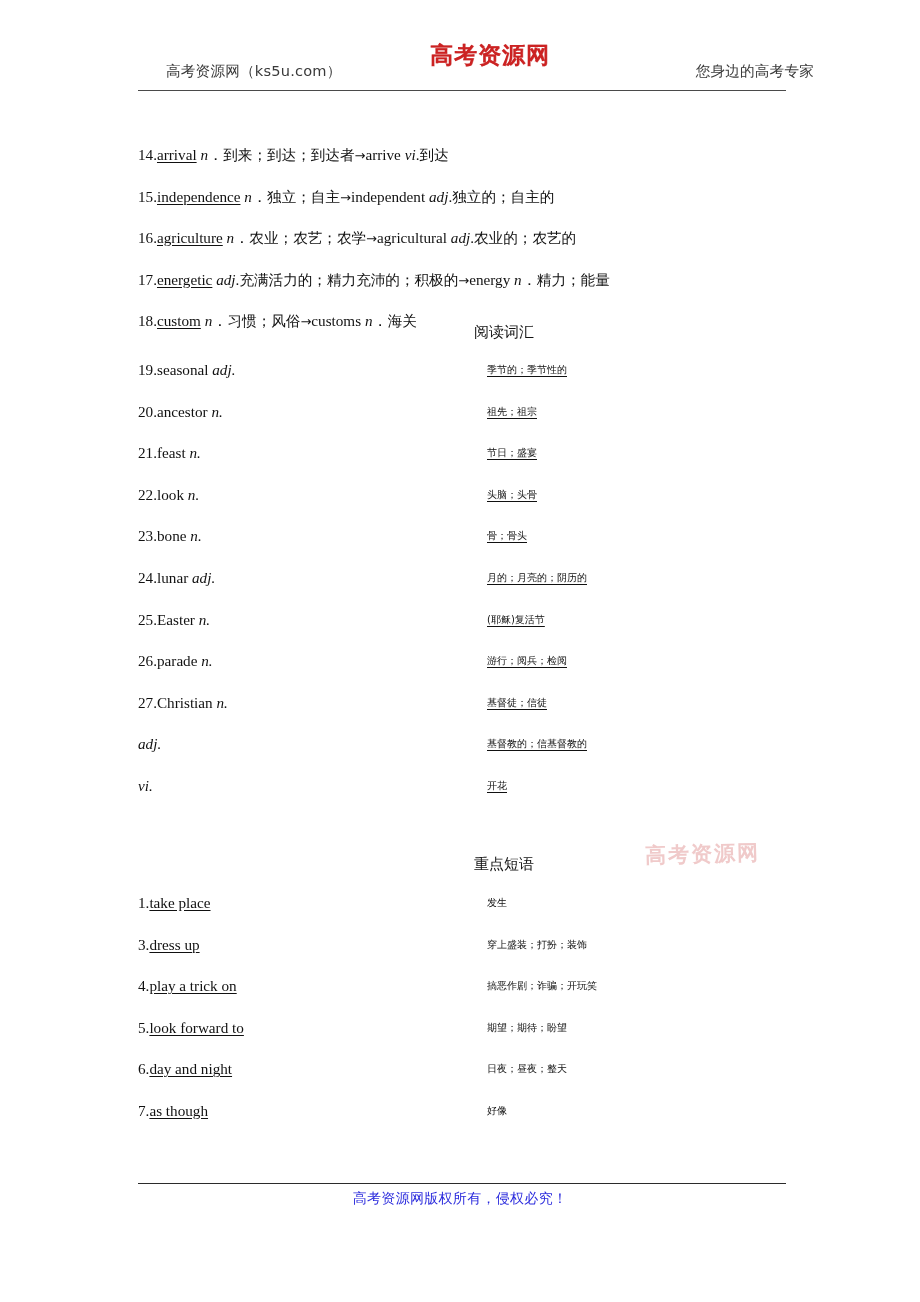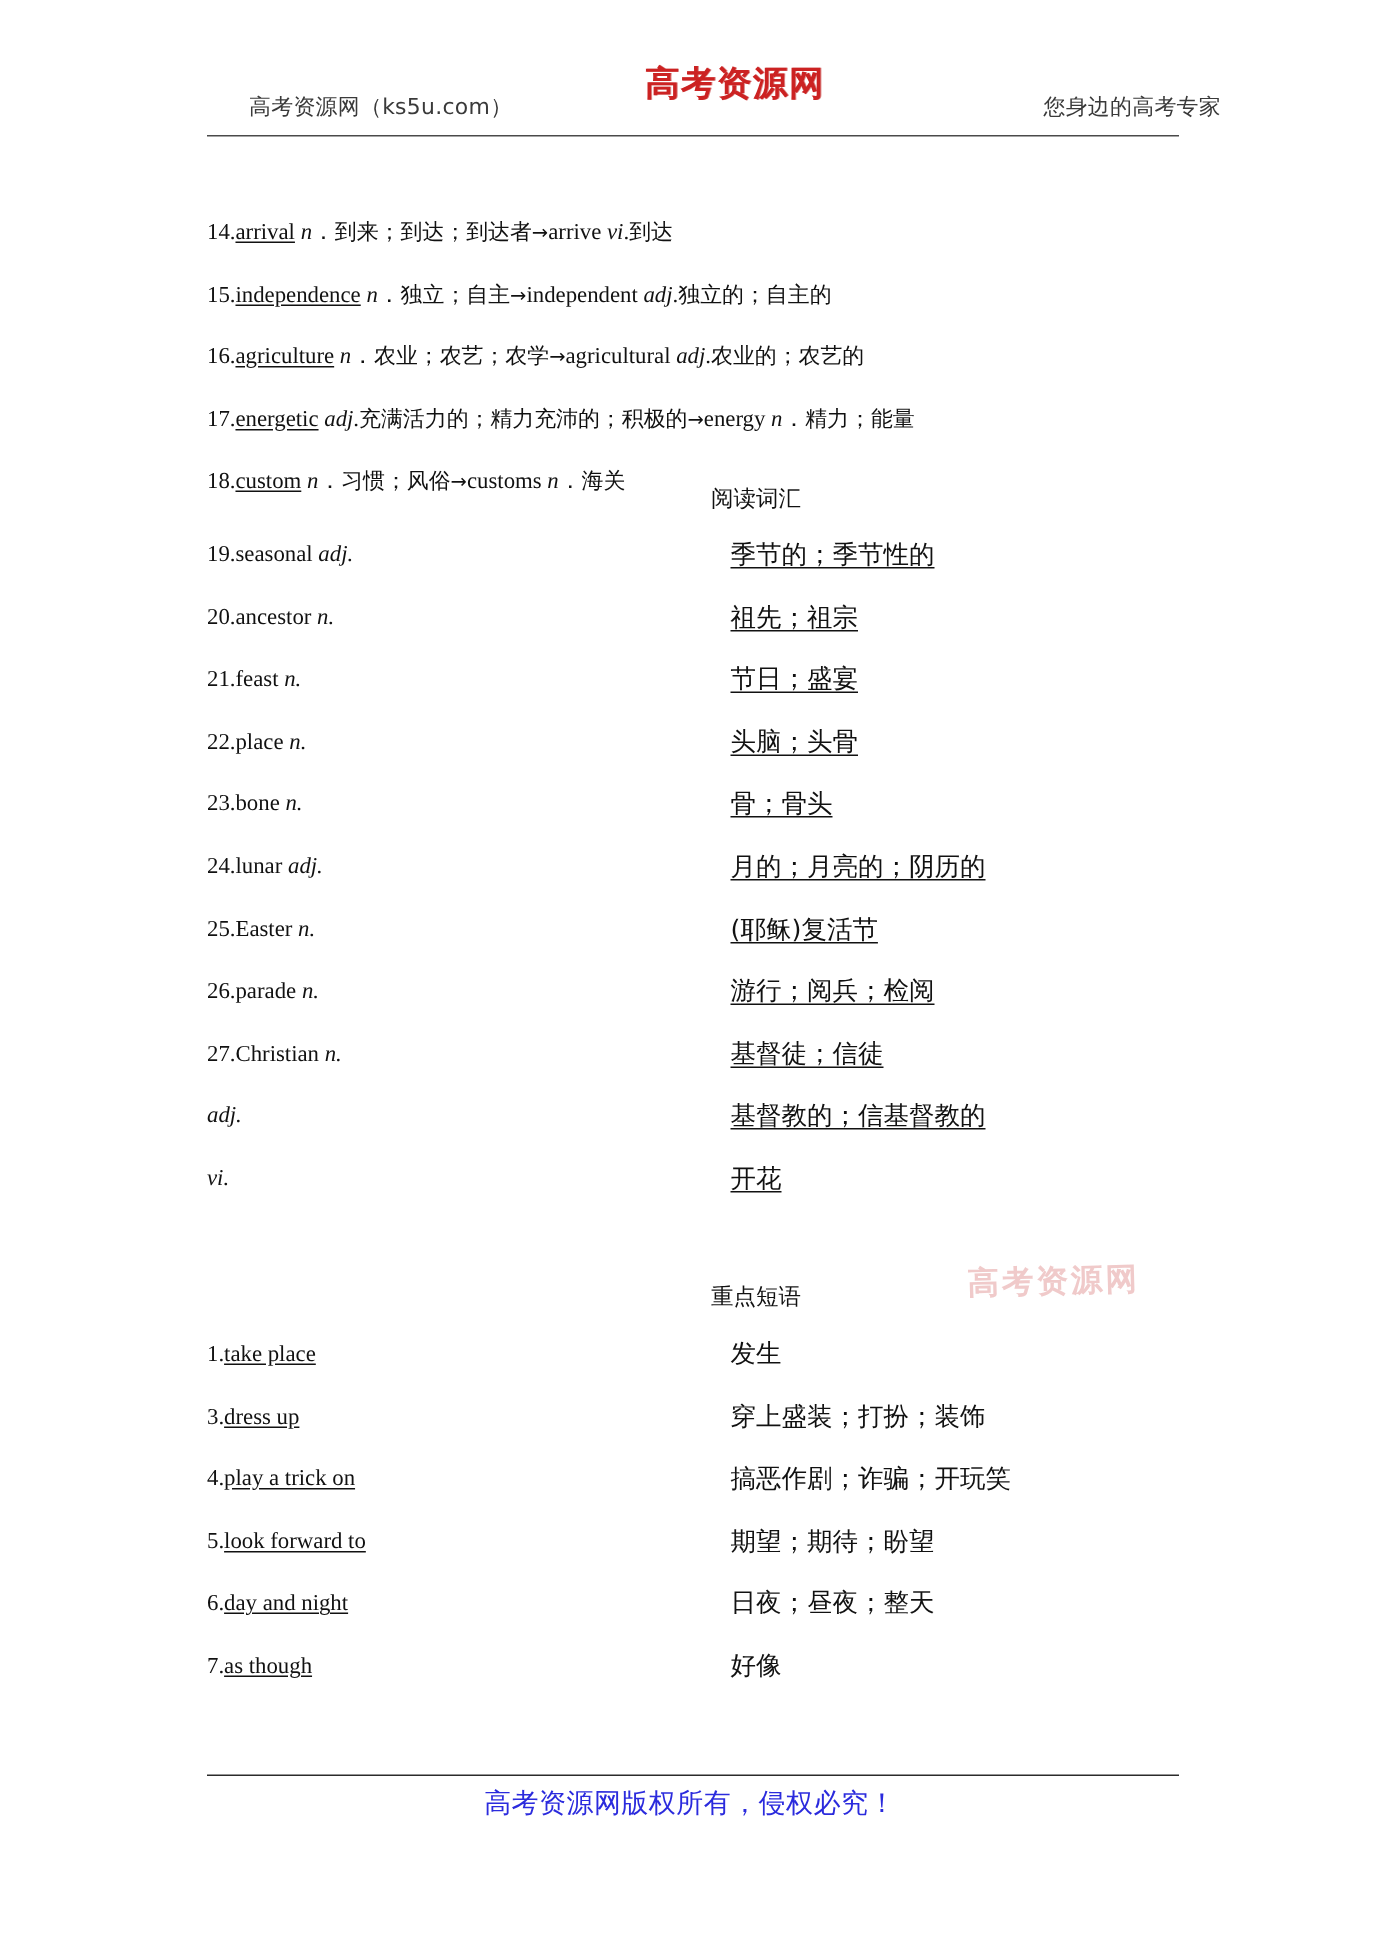--- a/index.html
+++ b/index.html
@@ -138,21 +138,21 @@
     top: 0;
     font-size: 15.2px;
     line-height: 24px;
     color: #111;
   }
   .tc-zh {
     position: absolute;
     left: 349px;
     top: 0;
     font-family: "DejaVu Sans", "Liberation Sans", sans-serif;
-    font-size: 17px;
+    font-size: 10px;
     line-height: 24px;
     color: #111;
   }
   .tc-zh.ul {
     text-decoration: underline;
     text-underline-offset: 3px;
   }
   .tc-en .und {
     text-decoration: underline;
     text-underline-offset: 2px;
@@ -182,21 +182,21 @@
     height: 0;
     border-top: 1.6px solid #2b2b2b;
   }
   .foot-text {
     position: absolute;
     left: 0;
     top: 1190px;
     width: 920px;
     text-align: center;
     font-family: "DejaVu Sans", "Liberation Sans", sans-serif;
-    font-size: 18px;
+    font-size: 14px;
     color: #2b2bdd;
     letter-spacing: 0.3px;
   }
 </style>
 </head>
 <body>
 
 <div class="page">
 
   <div class="header">
@@ -222,21 +222,21 @@
       </div>
       <div class="tc-row">
         <div class="tc-en"><span>20.</span><span>ancestor </span><span class="pos">n.</span></div>
         <div class="tc-zh ul">祖先；祖宗</div>
       </div>
       <div class="tc-row">
         <div class="tc-en"><span>21.</span><span>feast </span><span class="pos">n.</span></div>
         <div class="tc-zh ul">节日；盛宴</div>
       </div>
       <div class="tc-row">
-        <div class="tc-en"><span>22.</span><span>place </span><span class="pos">n.</span></div>
+        <div class="tc-en"><span>22.</span><span>look </span><span class="pos">n.</span></div>
         <div class="tc-zh ul">头脑；头骨</div>
       </div>
       <div class="tc-row">
         <div class="tc-en"><span>23.</span><span>bone </span><span class="pos">n.</span></div>
         <div class="tc-zh ul">骨；骨头</div>
       </div>
       <div class="tc-row">
         <div class="tc-en"><span>24.</span><span>lunar </span><span class="pos">adj.</span></div>
         <div class="tc-zh ul">月的；月亮的；阴历的</div>
       </div>

